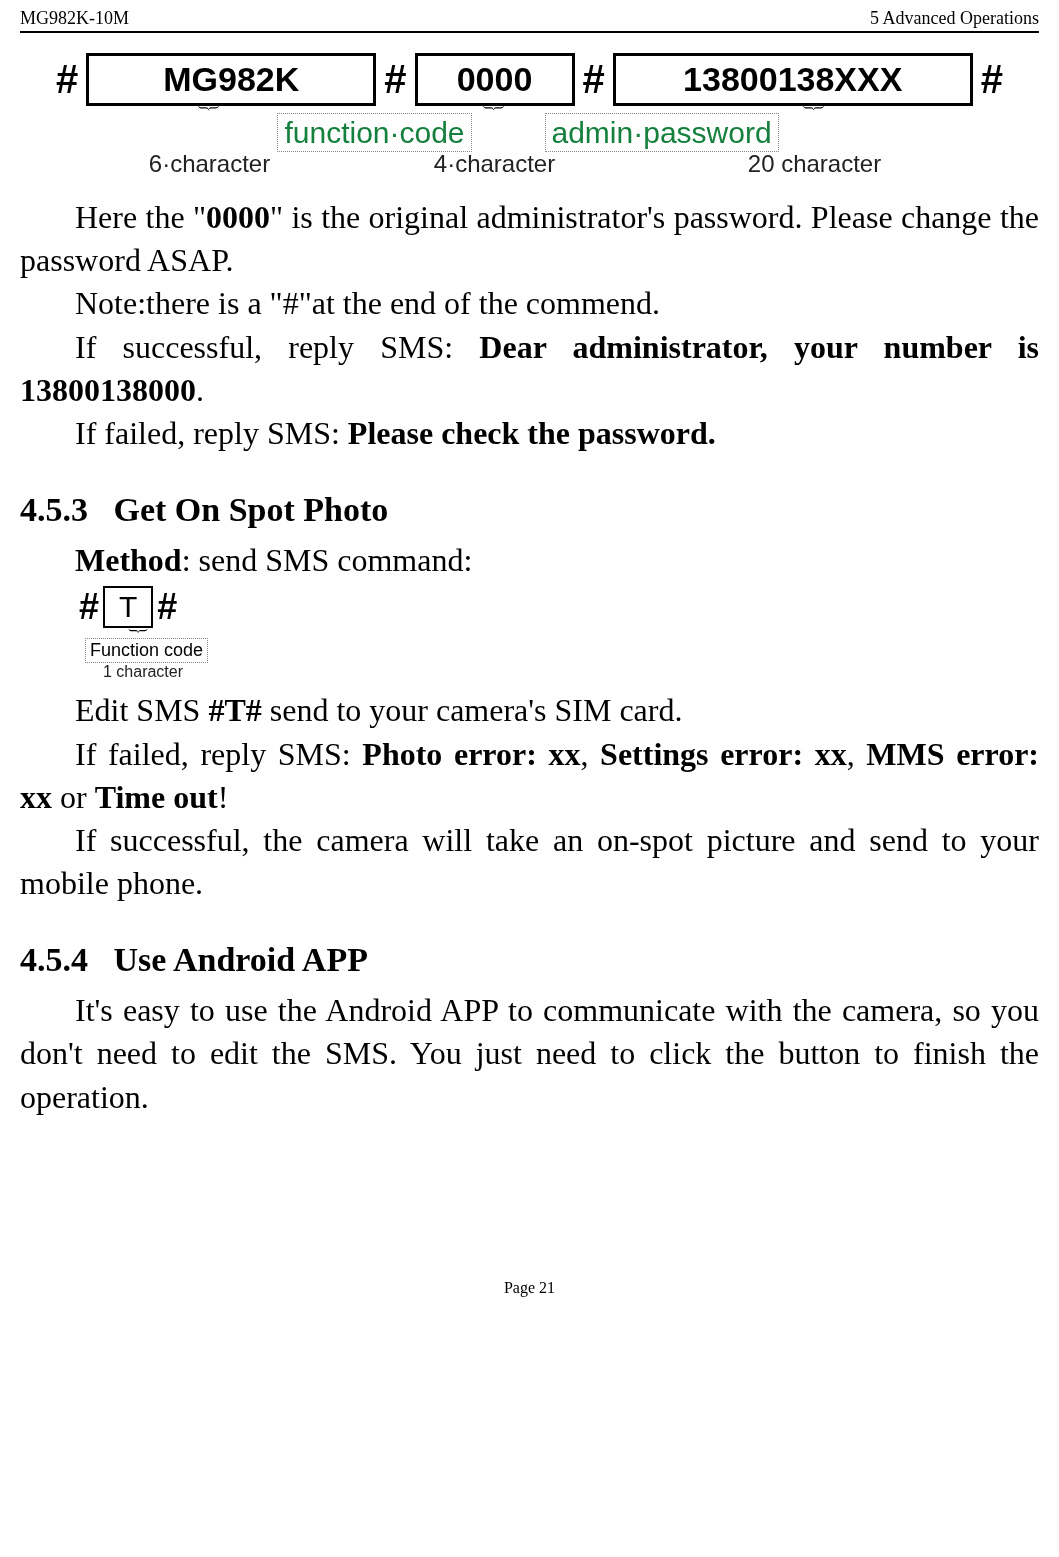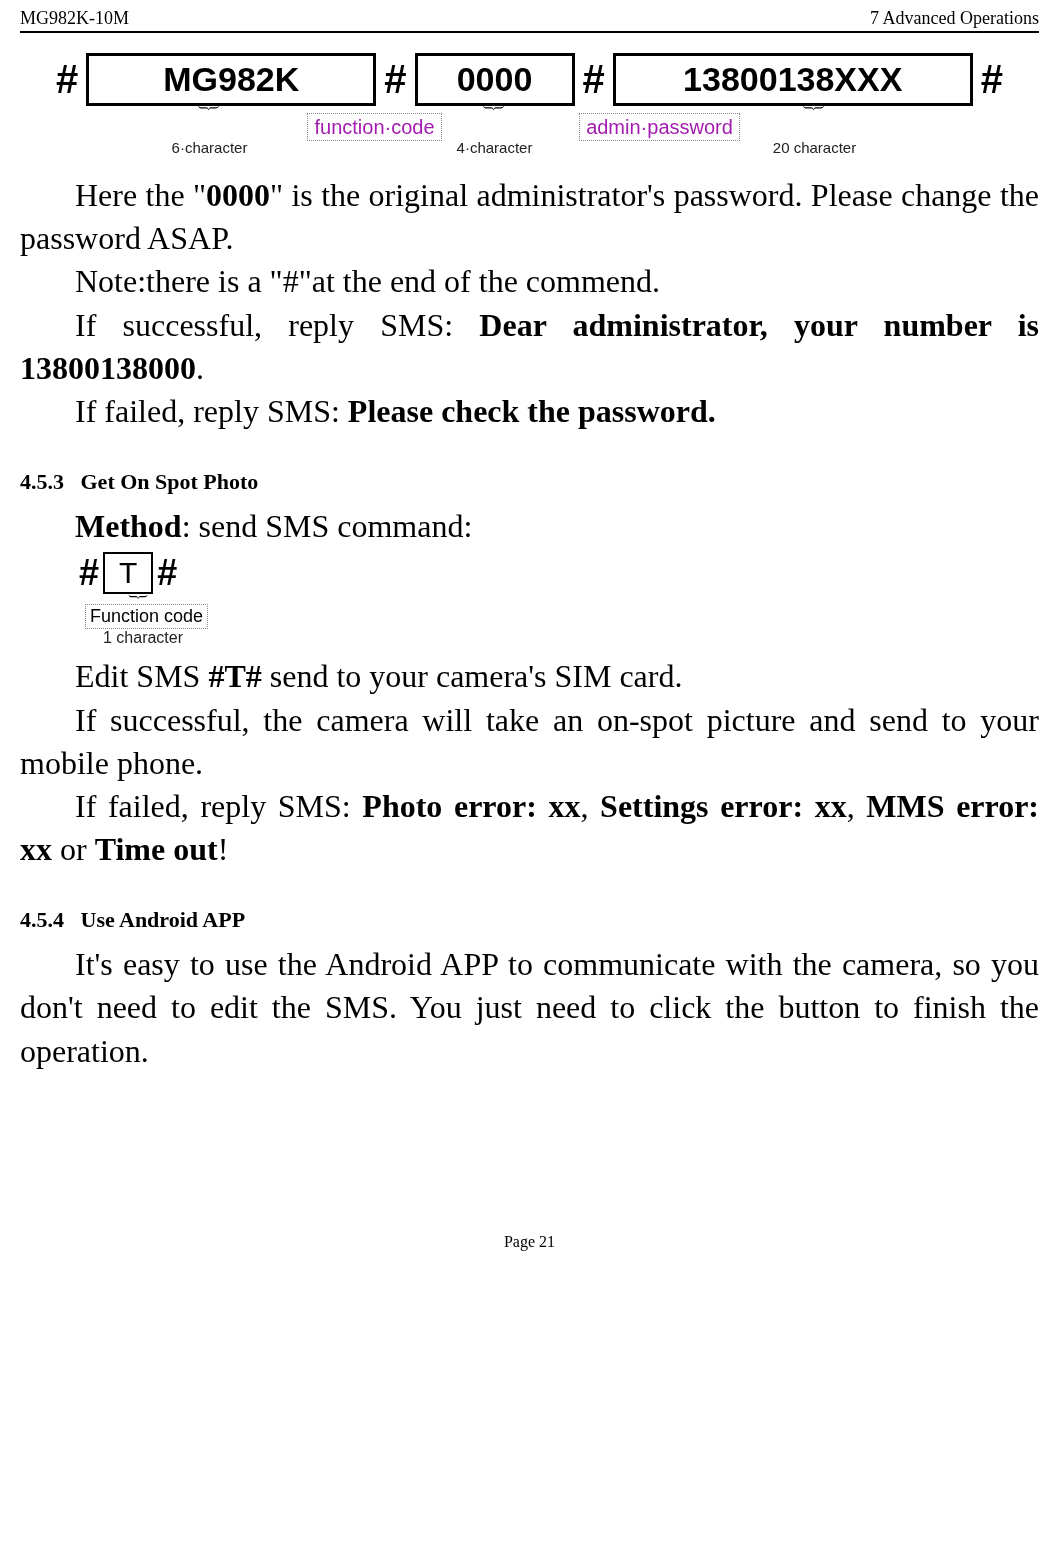--- a/index.html
+++ b/index.html
@@ -53,54 +53,54 @@
   }
   .brace-cell {
     text-align: center;
     font-size: 24px;
     line-height: 12px;
   }
   .label-row {
     display: flex;
     justify-content: center;
     font-family: Arial, sans-serif;
-    font-size: 20px;
-    color: #a21caf;
+    font-size: 30px;
+    color: #15803d;
   }
   .label-cell {
     text-align: center;
     border: 1px dotted #888;
     padding: 2px 6px;
   }
   .count-row {
     display: flex;
     justify-content: center;
     font-family: Arial, sans-serif;
-    font-size: 15px;
+    font-size: 24px;
     color: #222;
   }
   .count-cell {
     text-align: center;
   }
   .col1 { width: 260px; }
   .col2 { width: 230px; }
   .col3 { width: 330px; }
   .gap1 { width: 40px; }
   .gap2 { width: 40px; }
 
   .body-text {
     font-size: 32px;
     line-height: 1.35;
     text-align: justify;
   }
   .indent { text-indent: 55px; }
   .bold { font-weight: 700; }
 
   .section-title {
-    font-size: 22px;
+    font-size: 34px;
     font-weight: 700;
     margin: 36px 0 10px 0;
   }
 
   .diagram2 {
     margin: 4px 0 8px 55px;
   }
   .diagram2 .hash { font-size: 36px; }
   .diagram2 .small-box {
     border: 2px solid #000;
@@ -130,21 +130,21 @@
     margin-top: 160px;
   }
 </style>
 </head>
 <body>
 
 <div class="page">
 
   <div class="header">
     <span>MG982K-10M</span>
-    <span>7 Advanced Operations</span>
+    <span>5 Advanced Operations</span>
   </div>
 
   <div class="diagram">
     <div class="diagram-row">
       <span class="hash">#</span>
       <span class="field-box col1">MG982K</span>
       <span class="hash">#</span>
       <span class="field-box" style="width:130px">0000</span>
       <span class="hash">#</span>
       <span class="field-box col3">13800138XXX</span>
@@ -208,25 +208,25 @@
     </div>
     <div style="width:60px;text-align:center;margin-left:34px;" class="brace2">︸</div>
     <div style="margin-left:10px;"><span class="label2">Function code</span></div>
     <div style="margin-left:28px;" class="count2">1 character</div>
   </div>
 
   <div class="body-text indent">
     <span>Edit SMS </span><span class="bold">#T#</span><span> send to your camera's SIM card.</span>
   </div>
 
+  <div class="body-text indent">
+    <span>If failed, reply SMS: </span><span class="bold">Photo error: xx</span><span>, </span><span class="bold">Settings error: xx</span><span>, </span><span class="bold">MMS error: xx</span><span> or </span><span class="bold">Time out</span><span>!</span>
+  </div>
+
   <div class="body-text indent">If successful, the camera will take an on-spot picture and send to your mobile phone.</div>
-
-  <div class="body-text indent">
-    <span>If failed, reply SMS: </span><span class="bold">Photo error: xx</span><span>, </span><span class="bold">Settings error: xx</span><span>, </span><span class="bold">MMS error: xx</span><span> or </span><span class="bold">Time out</span><span>!</span>
-  </div>
 
   <div class="section-title">
     <span>4.5.4</span>&nbsp;&nbsp;&nbsp;<span>Use Android APP</span>
   </div>
 
   <div class="body-text indent">It's easy to use the Android APP to communicate with the camera, so you don't need to edit the SMS.    You just need to click the button to finish the operation.</div>
 
   <div class="footer">Page 21</div>
 
 </div>

